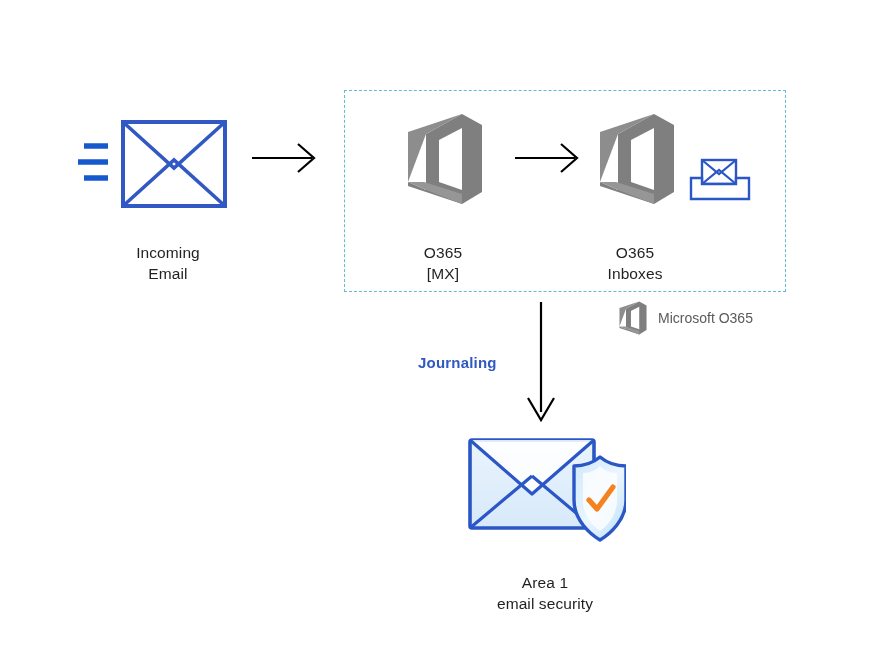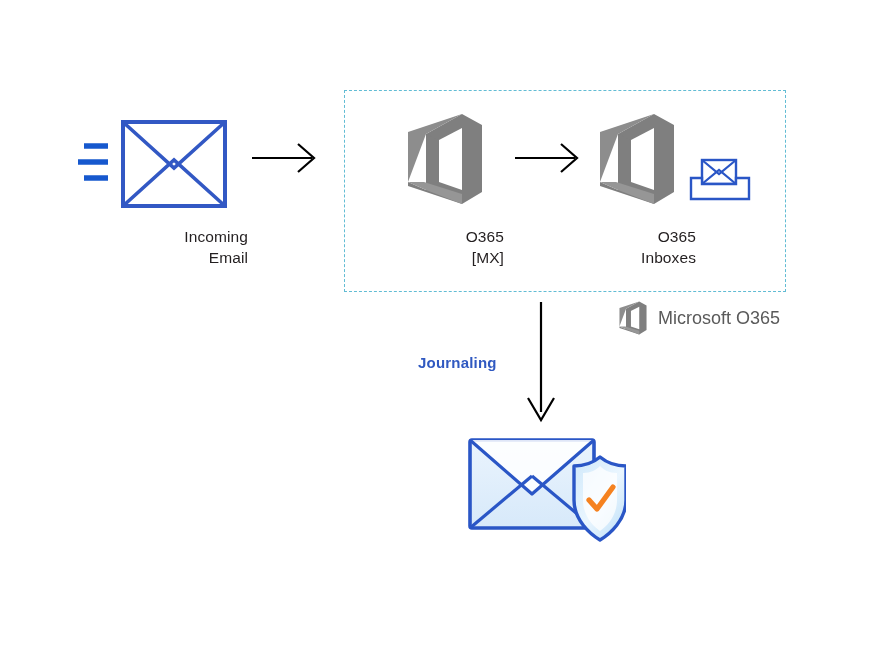--- a/index.html
+++ b/index.html
@@ -20,27 +20,28 @@
     position: absolute;
     left: 0; top: 0;
     width: 886px;
     height: 653px;
   }
   .node {
     position: absolute;
   }
   .caption {
     position: absolute;
-    text-align: right;
+    text-align: center;
     font-size: 15.5px;
     line-height: 21px;
     color: #231f20;
     font-family: "Liberation Sans", sans-serif;
     white-space: pre-line;
     letter-spacing: 0.1px;
+    margin-top: 16px;
   }
   
   .dashed-zone {
     position: absolute;
     left: 344px;
     top: 90px;
     width: 442px;
     height: 202px;
     border: 1.6px dashed #62bcd4;
     box-sizing: border-box;
@@ -57,21 +58,21 @@
 
   #arrow-2 { left: 513px; top: 138px; }
 
   #o365-inbox-icon { left: 596px; top: 112px; }
   #o365-inbox-caption { left: 574px; top: 226px; width: 122px; }
 
   #inbox-tray-icon { left: 688px; top: 157px; }
 
   #legend { position: absolute; left: 618px; top: 300px; display: flex; align-items: center; gap: 10px; }
   #legend .legend-label {
-    font-size: 18px;
+    font-size: 14px;
     color: #5a5a5a;
     font-family: "Liberation Sans", sans-serif;
     white-space: nowrap;
   }
 
   #journaling-label {
     position: absolute;
     left: 418px;
     top: 354px;
     font-size: 15px;
@@ -218,14 +219,16 @@
       <path d="M117,41
                C125,41 130,38 134,34
                C138,38 143,41 151,41
                L151,68
                C151,84 141,94 134,99
                C127,94 117,84 117,68 Z" fill="#ffffff" opacity="0.75"></path>
 
       <path d="M123,68 L131,77 L147,55" fill="none" stroke="#f58220" stroke-width="5.2" stroke-linecap="round" stroke-linejoin="round"></path>
     </svg>
   </div>
+  <div class="caption" id="area1-caption">Area 1
+email security</div>
 
 </div>
 
 </body></html>

